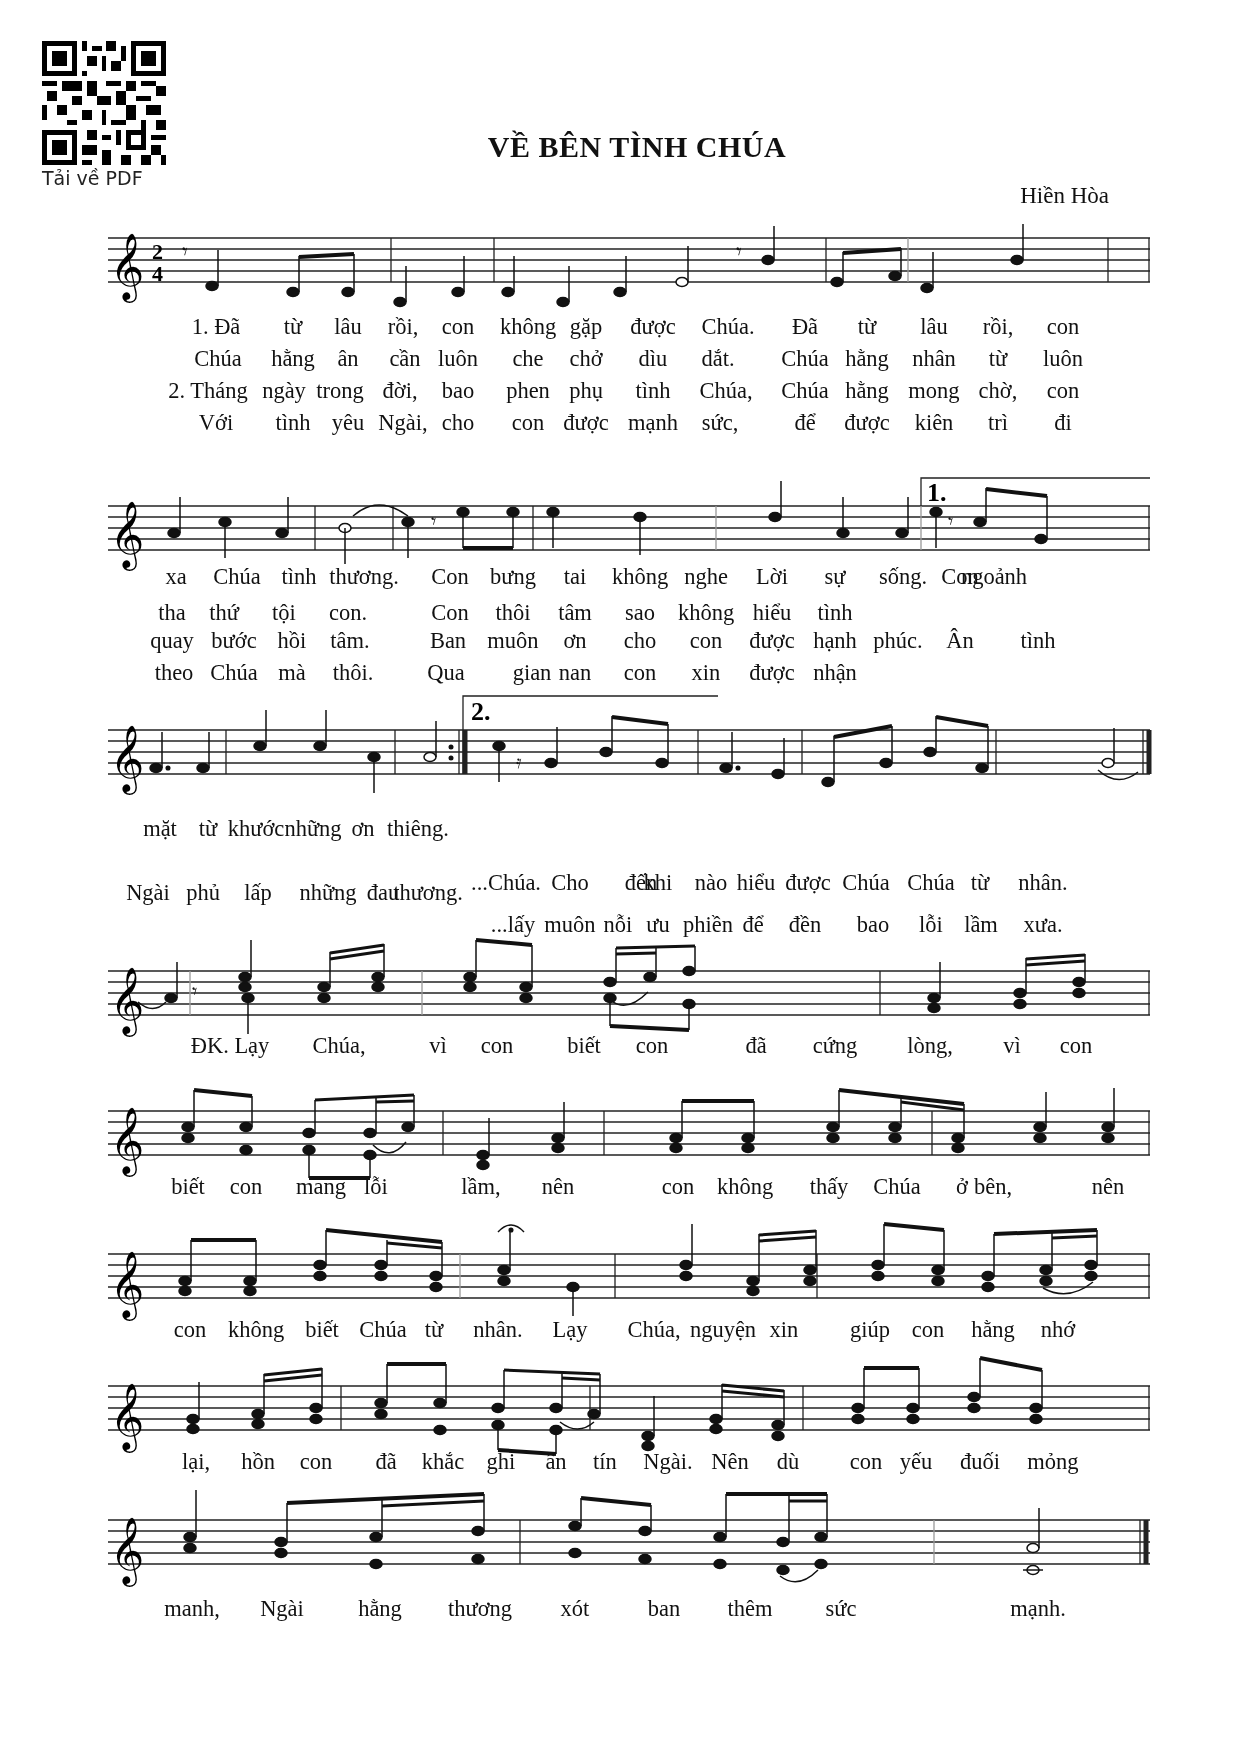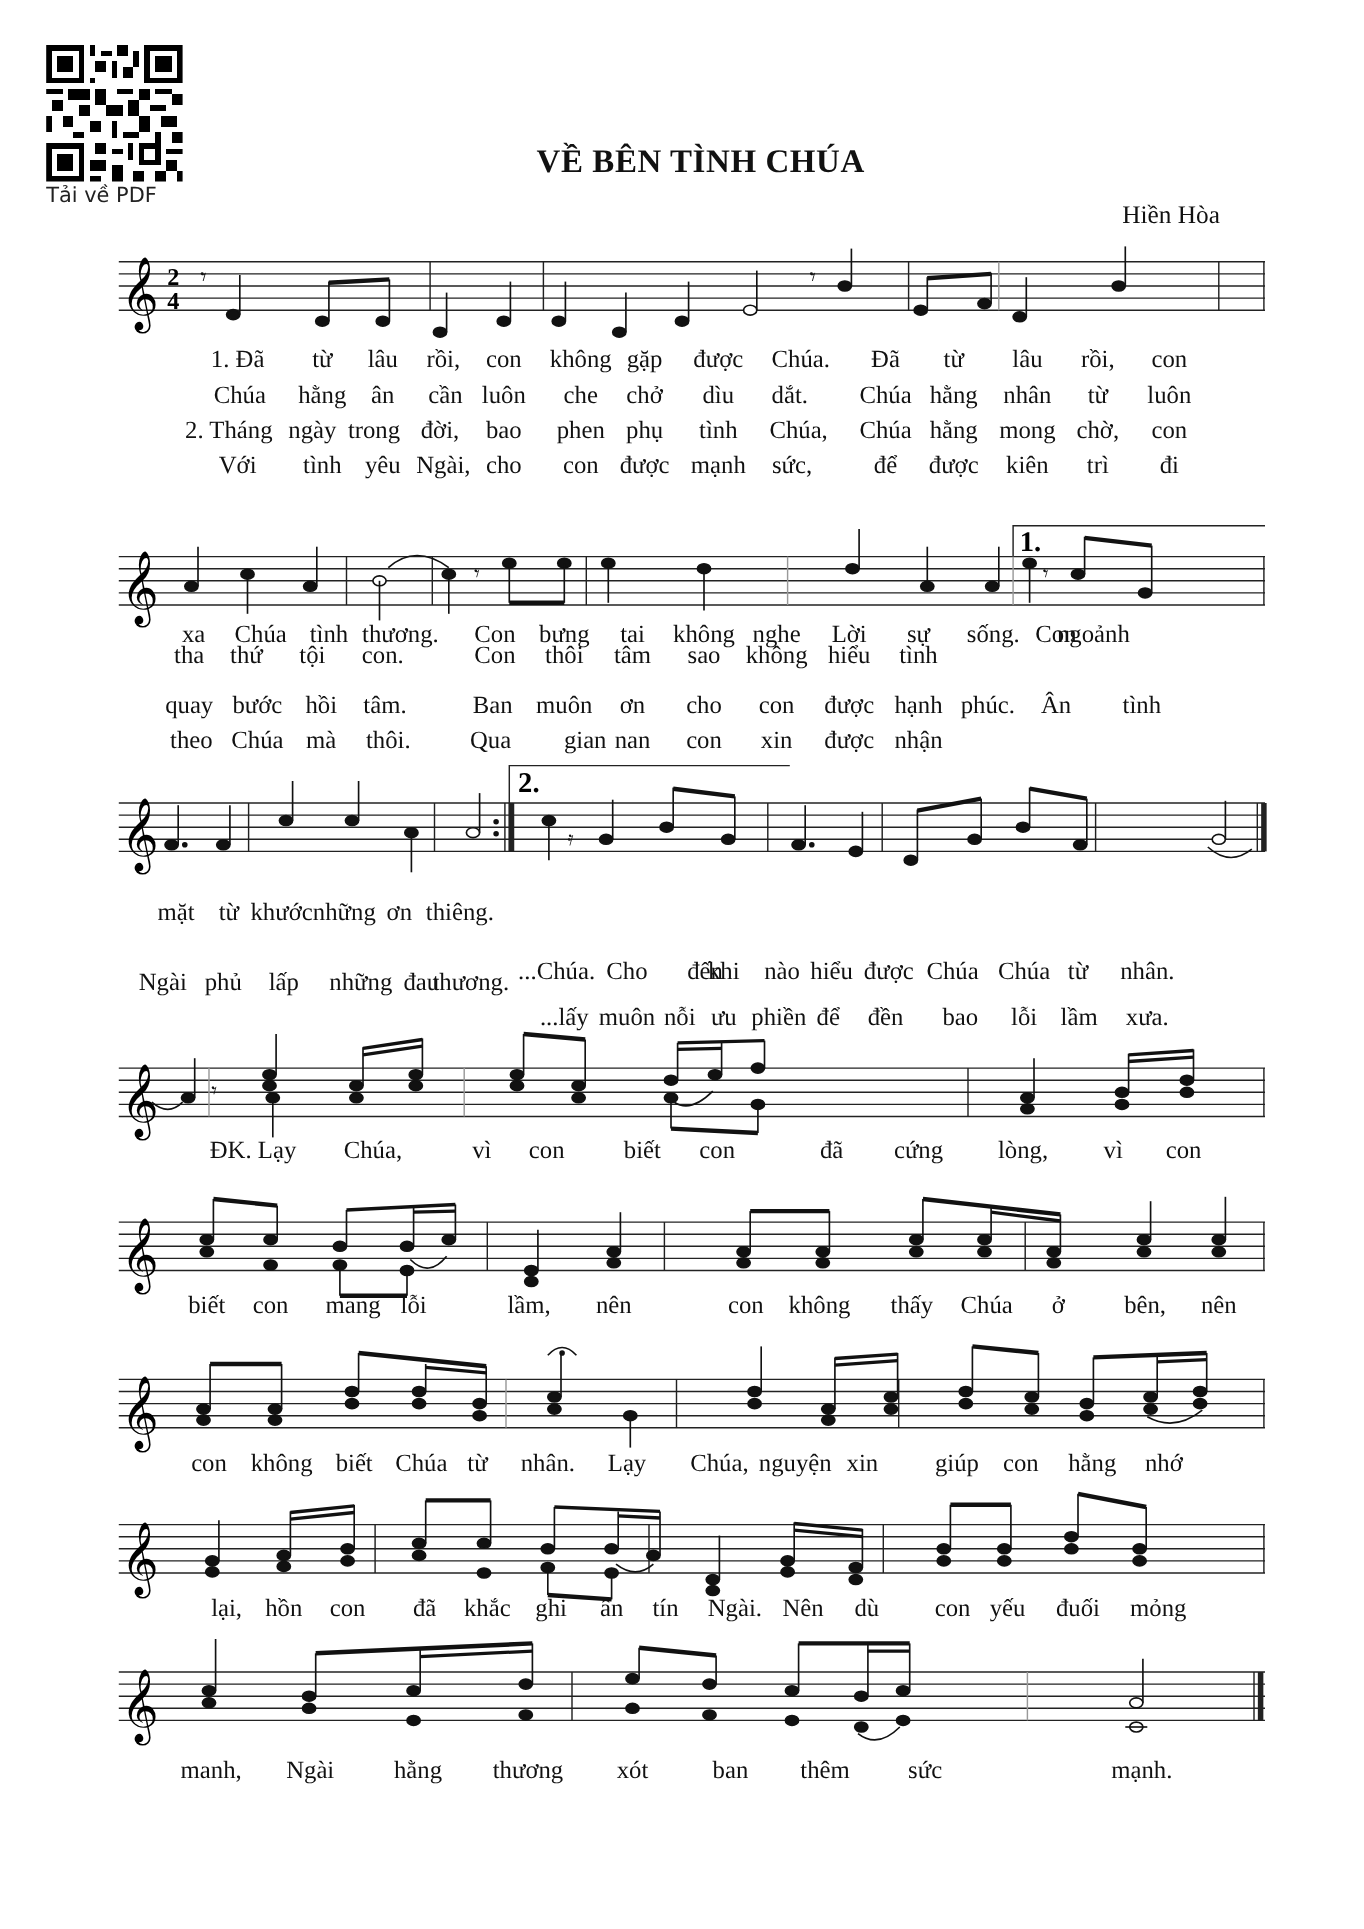--- a/index.html
+++ b/index.html
@@ -266,21 +266,21 @@
       <span style="left:405px">bưng</span>
       <span style="left:467px">tai</span>
       <span style="left:532px">không</span>
       <span style="left:598px">nghe</span>
       <span style="left:664px">Lời</span>
       <span style="left:727px">sự</span>
       <span style="left:795px">sống.</span>
       <span style="left:852px">Con</span>
       <span style="left:886px">ngoảnh</span>
   </div>
-  <div class="lyric-line" style="top:107px;text-align:center;">
+  <div class="lyric-line" style="top:124px;text-align:center;">
     <span style="left:64px">tha</span>
       <span style="left:116px">thứ</span>
       <span style="left:176px">tội</span>
       <span style="left:240px">con.</span>
       <span style="left:342px">Con</span>
       <span style="left:405px">thôi</span>
       <span style="left:467px">tâm</span>
       <span style="left:532px">sao</span>
       <span style="left:598px">không</span>
       <span style="left:664px">hiểu</span>
@@ -582,21 +582,21 @@
       <span style="left:138px">con</span>
       <span style="left:213px">mang</span>
       <span style="left:268px">lỗi</span>
       <span style="left:373px">lầm,</span>
       <span style="left:450px">nên</span>
       <span style="left:570px">con</span>
       <span style="left:637px">không</span>
       <span style="left:721px">thấy</span>
       <span style="left:789px">Chúa</span>
       <span style="left:854px">ở</span>
-      <span style="left:933px">bên,</span>
+      <span style="left:885px">bên,</span>
       <span style="left:1000px">nên</span>
   </div>
 </div>
 
 <div class="system" style="top:1220px;">
   <svg width="1042" height="100">
     <g stroke="#222" stroke-width="1.3">
       <line x1="0" y1="34" x2="1042" y2="34"></line>
         <line x1="0" y1="45" x2="1042" y2="45"></line>
       <line x1="0" y1="56" x2="1042" y2="56"></line>
@@ -752,21 +752,21 @@
       <ellipse cx="866" cy="41" rx="6" ry="4.5"></ellipse>
         <ellipse cx="866" cy="52" rx="6" ry="4.5"></ellipse>
       <ellipse cx="928" cy="52" rx="6" ry="4.5"></ellipse>
         <ellipse cx="928" cy="63" rx="6" ry="4.5"></ellipse>
       <line x1="872" y1="41" x2="872" y2="2"></line>
         <line x1="934" y1="52" x2="934" y2="14"></line>
         <line x1="872" y1="2" x2="934" y2="14" stroke-width="4"></line>
     </g>
   </svg>
   <div class="lyric-line" style="top:93px;">
-    <span style="left:98px">lại,</span>
+    <span style="left:88px">lại,</span>
       <span style="left:150px">hồn</span>
       <span style="left:208px">con</span>
       <span style="left:278px">đã</span>
       <span style="left:335px">khắc</span>
       <span style="left:393px">ghi</span>
       <span style="left:448px">ấn</span>
       <span style="left:497px">tín</span>
       <span style="left:560px">Ngài.</span>
       <span style="left:622px">Nên</span>
       <span style="left:680px">dù</span>

